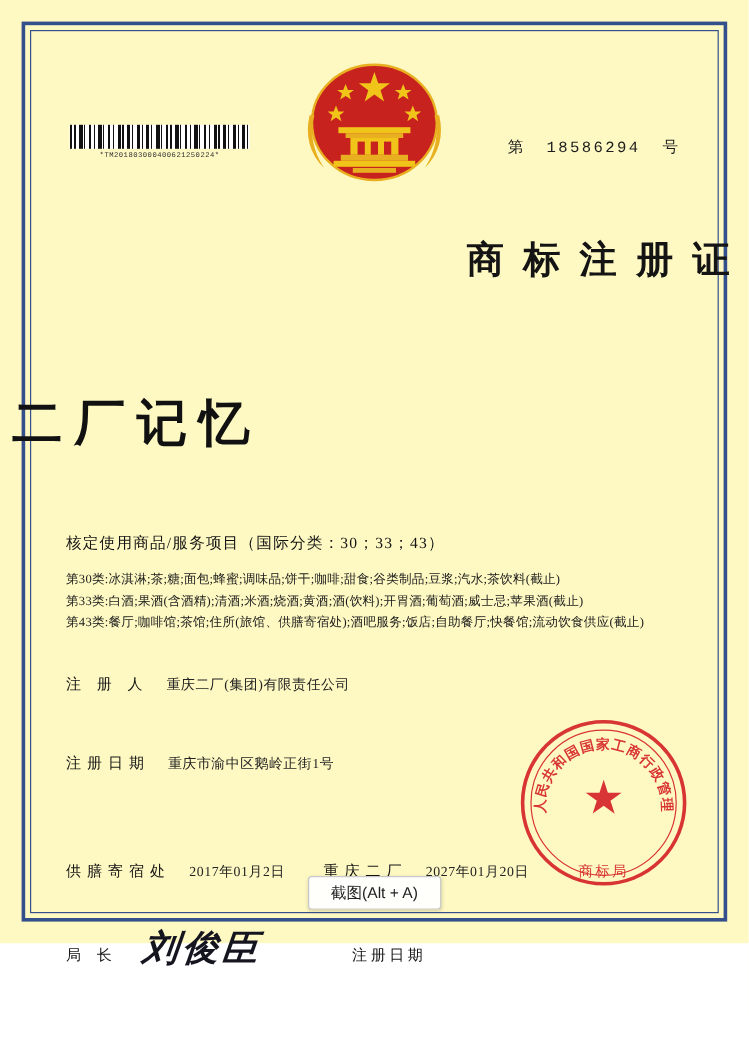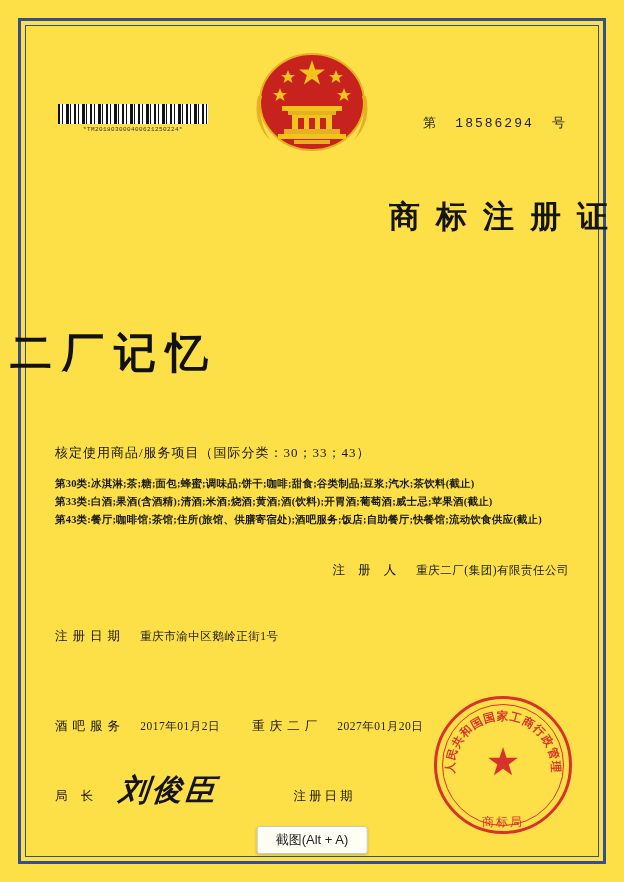--- a/index.html
+++ b/index.html
@@ -12,22 +12,22 @@
     height: 882px;
     position: relative;
     font-family: "Liberation Serif", serif;
     overflow: hidden;
   }
 
   #certificate {
     position: absolute;
     left: 0; top: 0;
     width: 624px;
-    height: 882px;
-    background: #fde047;
+    height: 786px;
+    background: #fef9c3;
   }
 
   
   .frame-outer {
     position: absolute;
     left: 18px; top: 18px;
     right: 18px; bottom: 18px;
     border: 3px solid #34508c;
   }
   .frame-inner {
@@ -136,21 +136,20 @@
     margin-bottom: 14px;
   }
   .goods-para {
     font-size: 10.5px;
     color: #1a1a1a;
     line-height: 16px;
     letter-spacing: 0.2px;
     text-align: justify;
     margin: 0 0 2px 0;
     filter: blur(0.25px);
-    font-weight: bold;
   }
 
   .field-row {
     position: absolute;
     left: 55px;
     right: 55px;
     font-size: 12.5px;
     color: #141414;
     white-space: nowrap;
   }
@@ -160,21 +159,21 @@
   }
   .field-value {
     display: inline-block;
     margin-left: 12px;
     font-size: 11.5px;
     color: #222;
     letter-spacing: 0.5px;
     filter: blur(0.3px);
   }
 
-  #row-registrant { top: 562px; text-align: right; }
+  #row-registrant { top: 562px; }
   #row-address { top: 628px; }
   #row-dates { top: 718px; }
   #row-director { top: 770px; }
 
   .inline-gap { display: inline-block; width: 26px; }
 
   .sign-name {
     display: inline-block;
     margin-left: 18px;
     font-size: 30px;
@@ -314,21 +313,21 @@
     <span class="field-label">注 册 人</span>
     <span class="field-value">重庆二厂(集团)有限责任公司</span>
   </div>
 
   <div class="field-row" id="row-address">
     <span class="field-label">注册日期</span>
     <span class="field-value">重庆市渝中区鹅岭正街1号</span>
   </div>
 
   <div class="field-row" id="row-dates">
-    <span class="field-label">酒吧服务</span>
+    <span class="field-label">供膳寄宿处</span>
     <span class="field-value">2017年01月2日</span>
     <span class="inline-gap"></span>
     <span class="field-label">重庆二厂</span>
     <span class="field-value">2027年01月20日</span>
   </div>
 
   <div class="field-row" id="row-director">
     <span class="field-label">局 长</span>
     <span class="sign-name">刘俊臣</span>
     <span class="issuer-label">注册日期</span>

